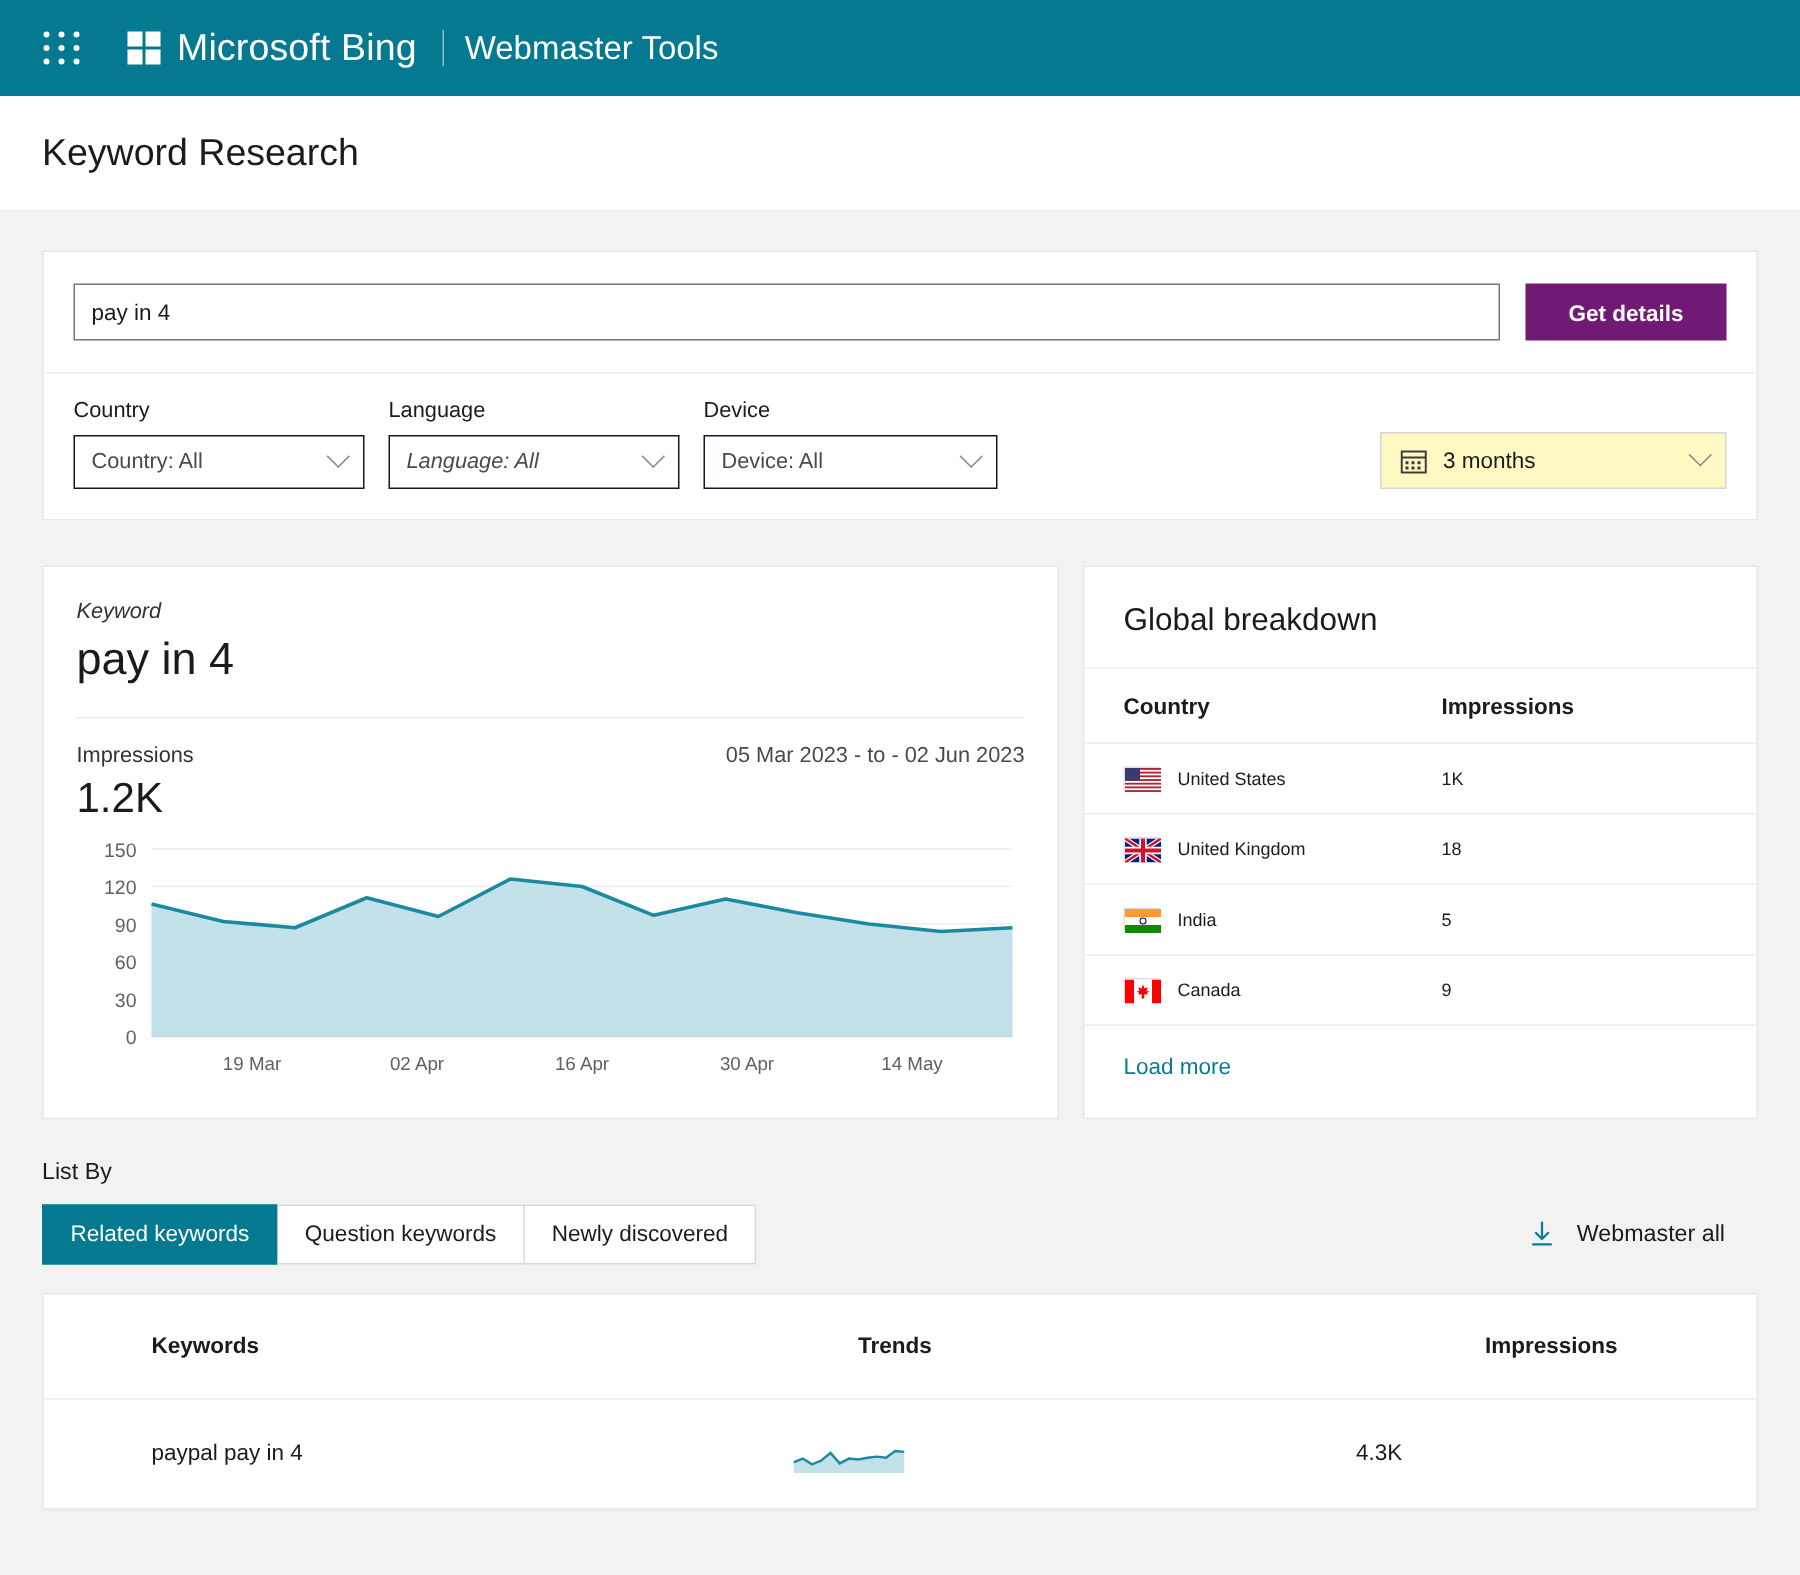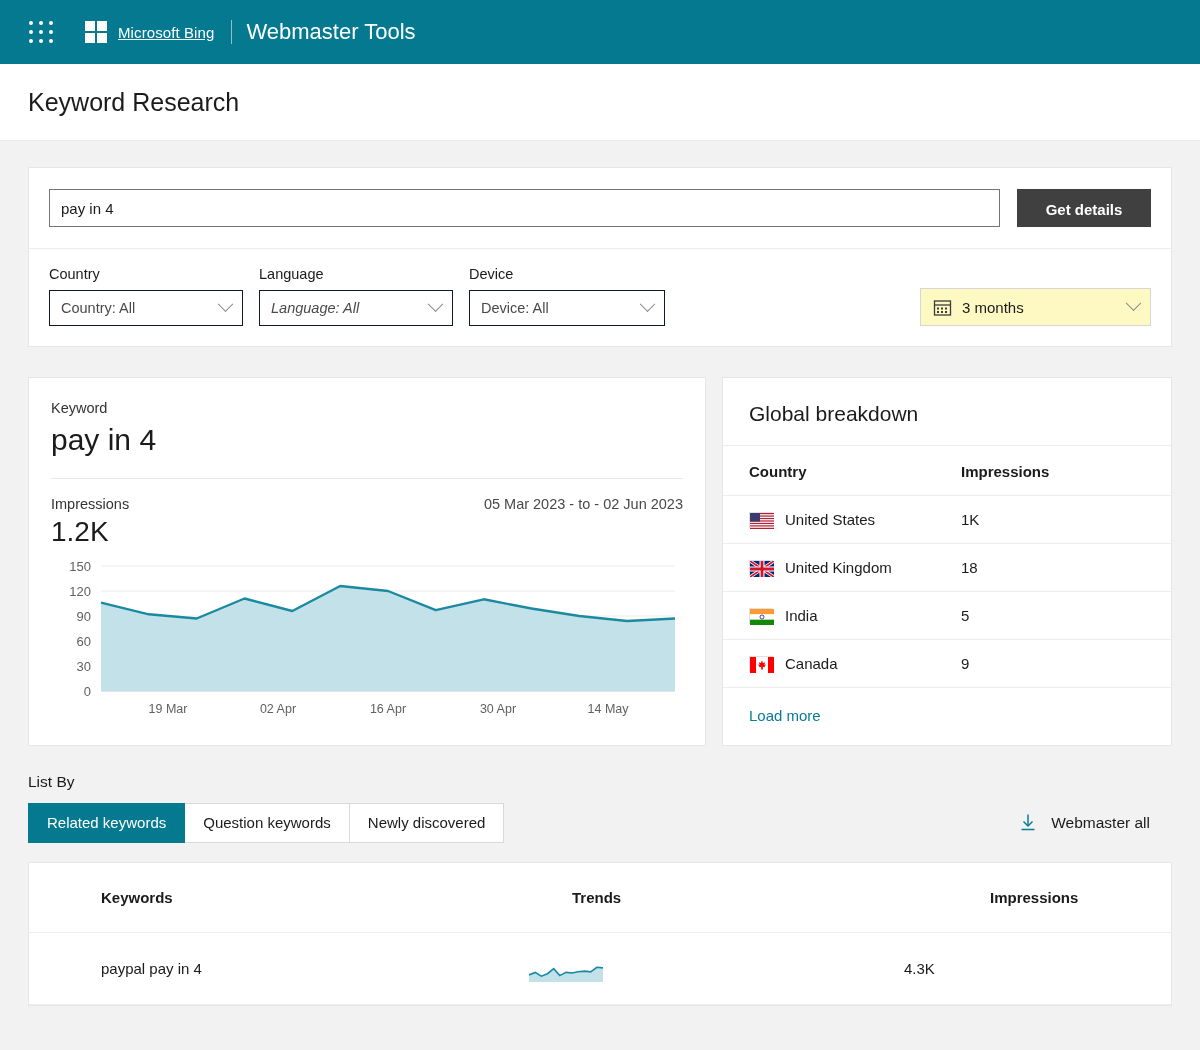--- a/index.html
+++ b/index.html
@@ -42,25 +42,24 @@
     width: 22px; height: 22px;
     display: grid;
     grid-template-columns: 1fr 1fr;
     grid-template-rows: 1fr 1fr;
     gap: 2.5px;
     margin-left: 29px;
   }
   .ms-logo i { display: block; background: #ffffff; }
   .brand-name {
     color: #ffffff;
-    font-size: 15px;
+    font-size: 25px;
     margin-left: 11px;
     letter-spacing: .1px;
     white-space: nowrap;
-    text-decoration: underline;
   }
   .brand-sep {
     width: 1px;
     height: 24px;
     background: rgba(255,255,255,.55);
     margin: 0 14px 0 17px;
   }
   .brand-sub {
     color: #ffffff;
     font-size: 22px;
@@ -106,21 +105,21 @@
     font-size: 15px;
     font-family: inherit;
     color: #1b1b1b;
     padding: 0 11px;
     outline: none;
   }
   .btn-primary {
     margin-left: 17px;
     height: 38px;
     min-width: 134px;
-    background: #404040;
+    background: #701a75;
     color: #ffffff;
     border: none;
     font-size: 15px;
     font-weight: 600;
     font-family: inherit;
     cursor: pointer;
     padding: 12px 18px;
   }
 
   .filter-row {
@@ -172,21 +171,21 @@
     font-size: 15px;
     color: #1b1b1b;
     cursor: pointer;
   }
   .cal-icon { margin-right: 10px; display:flex; }
 
   
   .mid-row { display: flex; gap: 16px; margin-bottom: 27px; }
 
   .kw-card { width: 678px; padding: 22px 22px 12px 22px; }
-  .kw-label { font-size: 14.5px; color: #333; }
+  .kw-label { font-size: 14.5px; color: #333; font-style: italic; }
   .kw-value {
     font-size: 30px;
     font-weight: 400;
     color: #1b1b1b;
     margin-top: 7px;
     line-height: 1.15;
   }
   .kw-divider {
     height: 1px;
     background: #e8e8e8;
@@ -225,21 +224,21 @@
     font-size: 15px;
     font-weight: 600;
     color: #1b1b1b;
     border-bottom: 1px solid #ededed;
   }
   .gb-c1 { width: 212px; }
   .gb-row {
     display: flex;
     align-items: center;
     padding: 15px 26px 15px 26px;
-    font-size: 15px;
+    font-size: 12px;
     border-bottom: 1px solid #ededed;
     color: #1b1b1b;
   }
   .gb-row:last-of-type { border-bottom: 1px solid #ededed; }
   .gb-country { width: 212px; display: flex; align-items: center; }
   .flag {
     width: 24px; height: 16px;
     margin-right: 12px;
     flex: none;
     border: 1px solid rgba(0,0,0,.12);

